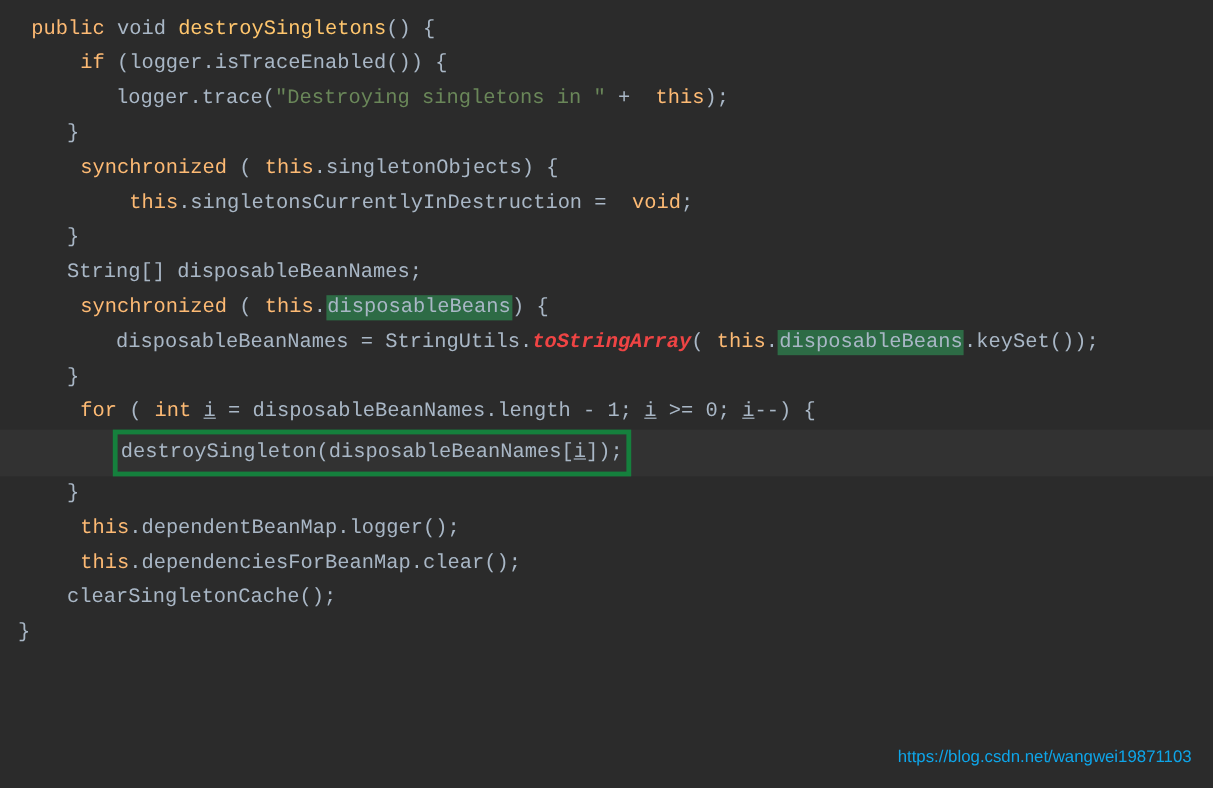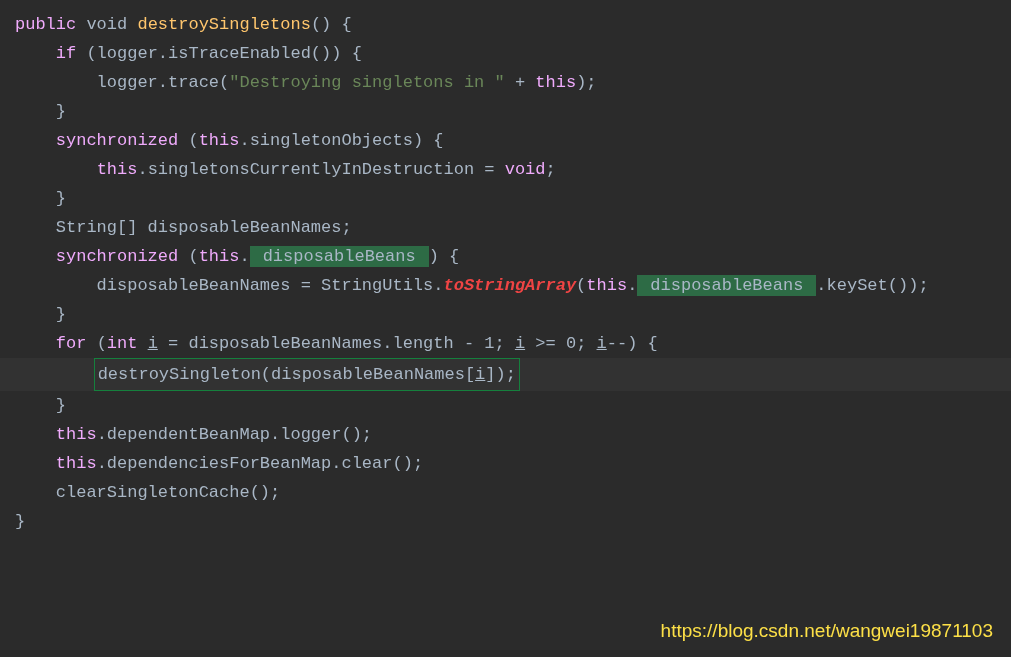--- a/index.html
+++ b/index.html
@@ -19,44 +19,44 @@
       overflow: hidden;
       position: relative;
     }
     .code-line {
       white-space: pre;
       padding-left: 15px;
     }
     .highlighted-line {
       background-color: #323232;
     }
-    .keyword { color: #f0abfc; }
+    .keyword { color: #fdba74; margin-left: 11px; }
     .method-decl { color: #ffc66d; }
     .string { color: #6a8759; }
     .static-call { color: #ef4444; font-style: italic; font-weight: bold; }
     .green-highlight {
       background-color: #2d6b45;
       color: #a9b7c6;
-      padding: 1px 13px;
+      padding: 1px 1px;
     }
     .underline {
       text-decoration: underline;
     }
     .red-box {
-      border: 1px solid #15803d;
+      border: 4px solid #15803d;
       display: inline-block;
       padding: 1px 3px;
       margin-left: -3px;
     }
     .watermark {
       position: absolute;
       bottom: 12px;
       right: 18px;
-      color: #fde047;
-      font-size: 19px;
+      color: #0ea5e9;
+      font-size: 14px;
       font-family: Arial, sans-serif;
     }
   </style>
 </head>
 <body>
 
 <div>
 <div class="code-line"><span class="keyword">public</span><span> void </span><span class="method-decl">destroySingletons</span><span>() {</span></div>
 <div class="code-line"><span class="keyword">    if</span><span> (logger.isTraceEnabled()) {</span></div>
 <div class="code-line"><span>        logger.trace(</span><span class="string">"Destroying singletons in "</span><span> + </span><span class="keyword">this</span><span>);</span></div>

